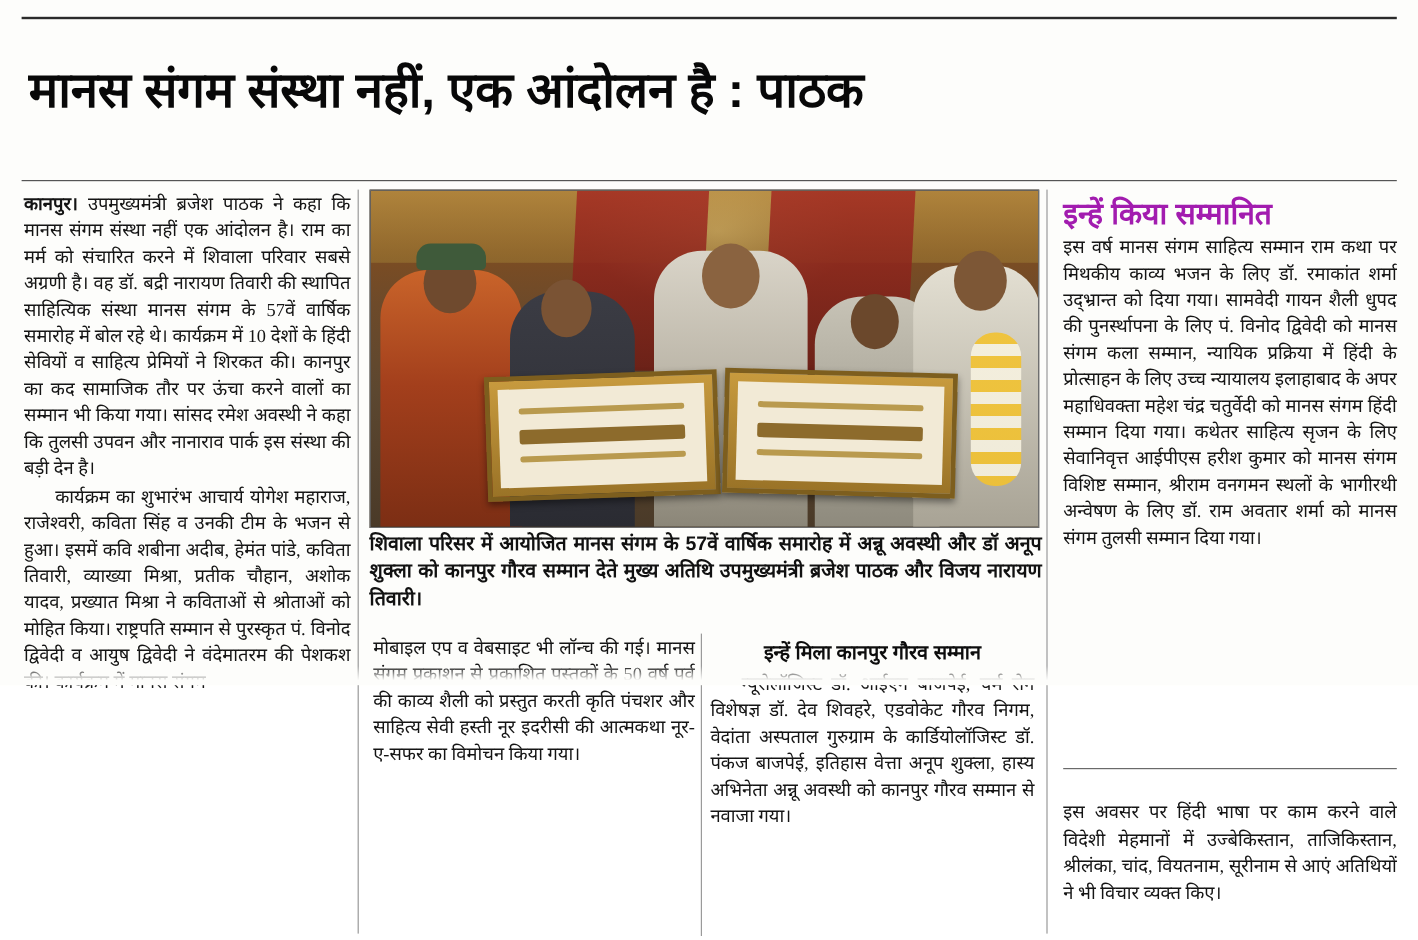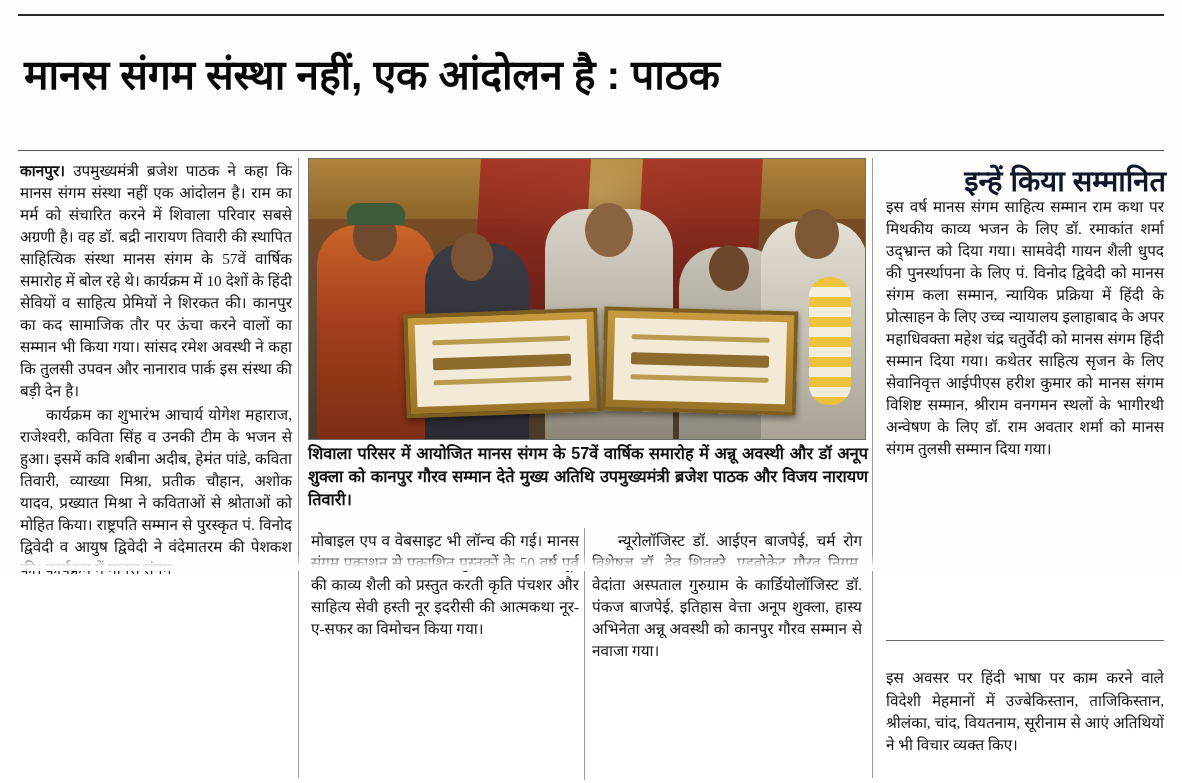--- a/index.html
+++ b/index.html
@@ -187,23 +187,23 @@
   }
 
   
   .rail-title {
     position: absolute;
     left: 886px;
     top: 160px;
     width: 280px;
     font-family: "Liberation Sans", "DejaVu Sans", sans-serif;
     font-weight: bold;
-    font-size: 29px;
-    text-align: right;
-    color: #0f172a;
+    font-size: 25px;
+    text-align: left;
+    color: #a21caf;
   }
   .rail-divider {
     position: absolute;
     left: 886px;
     width: 278px;
     height: 1px;
     background: #6a6a6a;
   }
   #rail-div-1 { top: 640px; }
   #col-right-2 {
@@ -297,20 +297,21 @@
     </div>
   </div>
 
   <div class="caption">शिवाला परिसर में आयोजित मानस संगम के 57वें वार्षिक समारोह में अन्नू अवस्थी और डॉ अनूप शुक्ला को कानपुर गौरव सम्मान देते मुख्य अतिथि उपमुख्यमंत्री ब्रजेश पाठक और विजय नारायण तिवारी।</div>
 
   <div class="col" id="col-mid-a">
     <p>मोबाइल एप व वेबसाइट भी लॉन्च की गई। मानस संगम प्रकाशन से प्रकाशित पुस्तकों के 50 वर्ष पूर्व की काव्य शैली को प्रस्तुत करती कृति पंचशर और साहित्य सेवी हस्ती नूर इदरीसी की आत्मकथा नूर-ए-सफर का विमोचन किया गया।</p>
   </div>
 
   <div class="col" id="col-mid-b">
+    <div class="sec-head">इन्हें मिला कानपुर गौरव सम्मान</div>
     <p class="indent">न्यूरोलॉजिस्ट डॉ. आईएन बाजपेई, चर्म रोग विशेषज्ञ डॉ. देव शिवहरे, एडवोकेट गौरव निगम, वेदांता अस्पताल गुरुग्राम के कार्डियोलॉजिस्ट डॉ. पंकज बाजपेई, इतिहास वेत्ता अनूप शुक्ला, हास्य अभिनेता अन्नू अवस्थी को कानपुर गौरव सम्मान से नवाजा गया।</p>
   </div>
 
   <div class="rail-title">इन्हें किया सम्मानित</div>
   <div class="col" id="col-right">
     <p>इस वर्ष मानस संगम साहित्य सम्मान राम कथा पर मिथकीय काव्य भजन के लिए डॉ. रमाकांत शर्मा उद्भ्रान्त को दिया गया। सामवेदी गायन शैली धुपद की पुनर्स्थापना के लिए पं. विनोद द्विवेदी को मानस संगम कला सम्मान, न्यायिक प्रक्रिया में हिंदी के प्रोत्साहन के लिए उच्च न्यायालय इलाहाबाद के अपर महाधिवक्ता महेश चंद्र चतुर्वेदी को मानस संगम हिंदी सम्मान दिया गया। कथेतर साहित्य सृजन के लिए सेवानिवृत्त आईपीएस हरीश कुमार को मानस संगम विशिष्ट सम्मान, श्रीराम वनगमन स्थलों के भागीरथी अन्वेषण के लिए डॉ. राम अवतार शर्मा को मानस संगम तुलसी सम्मान दिया गया।</p>
   </div>
 
   <div class="rail-divider" id="rail-div-1"></div>
 

